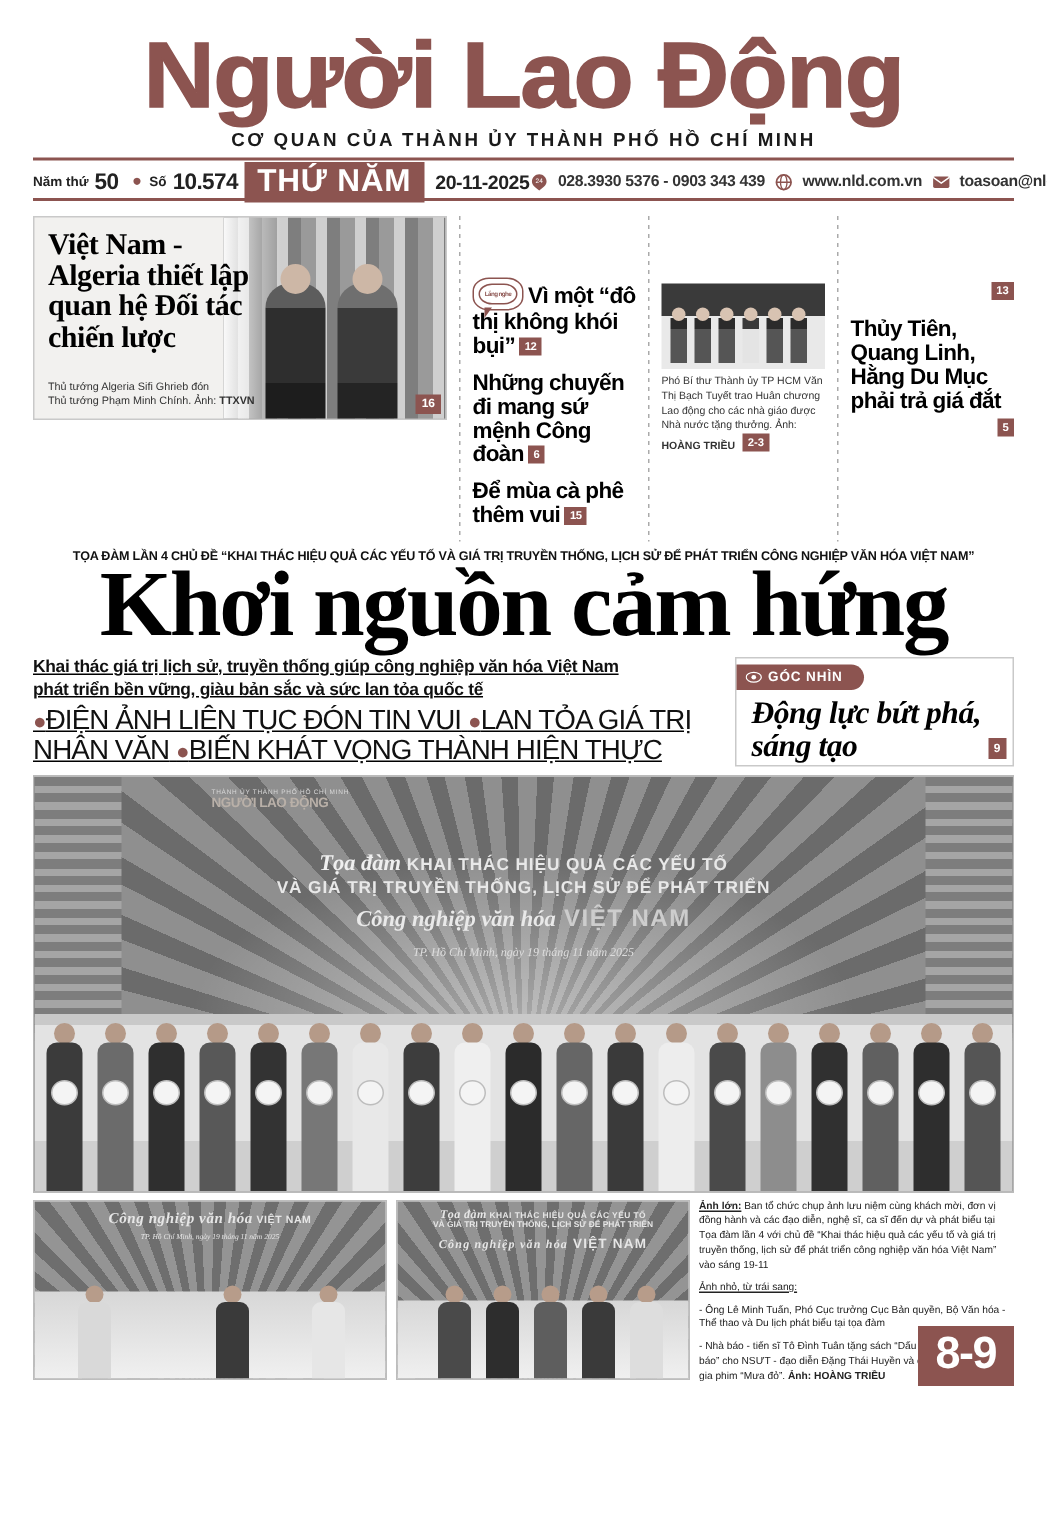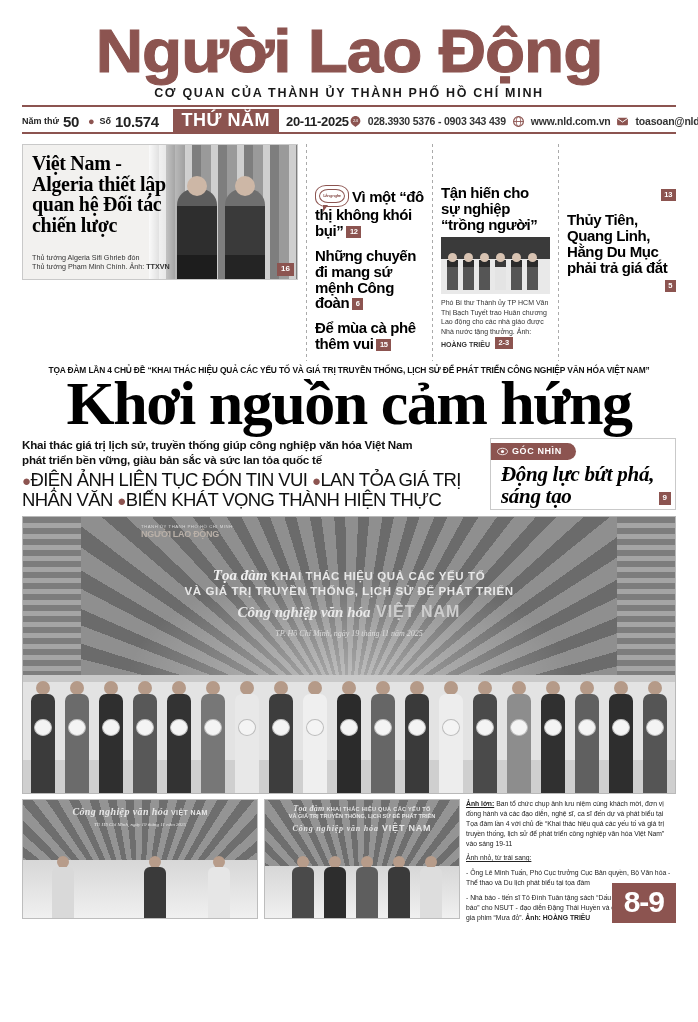--- a/index.html
+++ b/index.html
@@ -39,22 +39,22 @@
     height: 24px; margin-top: 3px;
     border-bottom: 2px solid #8c5450;
     font-size: 10px; color: #222;
     white-space: nowrap;
   }
   .ib-small { font-size: 9px; font-weight: 700; }
   .ib-big { font-size: 15px; font-weight: 800; margin: 0 4px; letter-spacing: -0.4px; }
   .ib-dot { color: #8c5450; font-size: 11px; margin: 0 5px; }
   .ib-day {
     background: #8c5450; color: #fff;
-    font-size: 18px; font-weight: 800;
-    padding: 1px 9px 2px 9px; margin-left: 10px;
+    font-size: 21px; font-weight: 800;
+    padding: 1px 9px 2px 9px; margin-left: 0;
     letter-spacing: 0.5px;
   }
   .ib-date { font-size: 13px; font-weight: 700; margin-left: 7px; letter-spacing: -0.3px; }
   .ib-right { margin-left: auto; display: flex; align-items: center; gap: 6px; }
   .ib-right .txt { font-size: 10.5px; font-weight: 700; color: #333; letter-spacing: -0.2px; }
   .ic { width: 13px; height: 13px; flex: 0 0 13px; }
 
   
   .toprow { display: flex; padding: 10px 22px 0 22px; gap: 0; }
 
@@ -161,21 +161,21 @@
     text-align: center;
     font-family: "Liberation Serif", serif;
     font-weight: 700;
     font-size: 62px; line-height: 0.98;
     letter-spacing: -1.5px;
     color: #000;
     margin-top: -2px;
   }
 
   .deckrow { display: flex; padding: 4px 22px 0 22px; gap: 10px; }
-  .deck { flex: 1; min-width: 0; }
+  .deck { flex: 1; min-width: 0; text-decoration: underline; }
   .deck-p { font-size: 11.6px; line-height: 1.28; font-weight: 600; color: #111; letter-spacing: -0.2px; }
   .deck-bul {
     font-size: 18.5px; line-height: 1.1; font-weight: 400;
     color: #111; margin-top: 2px; letter-spacing: -0.6px;
   }
   .bdot { color: #8c5450; font-size: 15px; }
 
   .gocnhin { width: 186px; flex: 0 0 186px; border: 1px solid #c9c9c9; position: relative; background:#fff; }
   .gn-tab {
     display: inline-flex; align-items: center; gap: 4px;
@@ -352,21 +352,20 @@
         <div class="ch"><span>Những chuyến đi mang sứ mệnh Công đoàn</span><span class="badge-inline">6</span></div>
       </div>
       <div class="item">
         <div class="ch"><span>Để mùa cà phê thêm vui</span><span class="badge-inline">15</span></div>
       </div>
     </div>
 
     <div class="vdiv"></div>
 
     <div class="col">
-      <div class="ch">Tận hiến cho sự nghiệp “trồng người”</div>
       <div class="minipic">
         <div class="p" style="left:6px"></div>
           <div class="p" style="left:22px"></div>
         <div class="p" style="left:38px"></div>
           <div class="p" style="left:54px;background:linear-gradient(180deg,#3a3a3a 0 25%,#e4e4e4 25% 100%)"></div>
         <div class="p" style="left:70px"></div>
           <div class="p" style="left:86px"></div>
       </div>
       <div class="mini-cap">
         <span>Phó Bí thư Thành ủy TP HCM Văn Thị Bạch Tuyết trao Huân chương Lao động cho các nhà giáo được Nhà nước tặng thưởng. Ảnh:</span>

